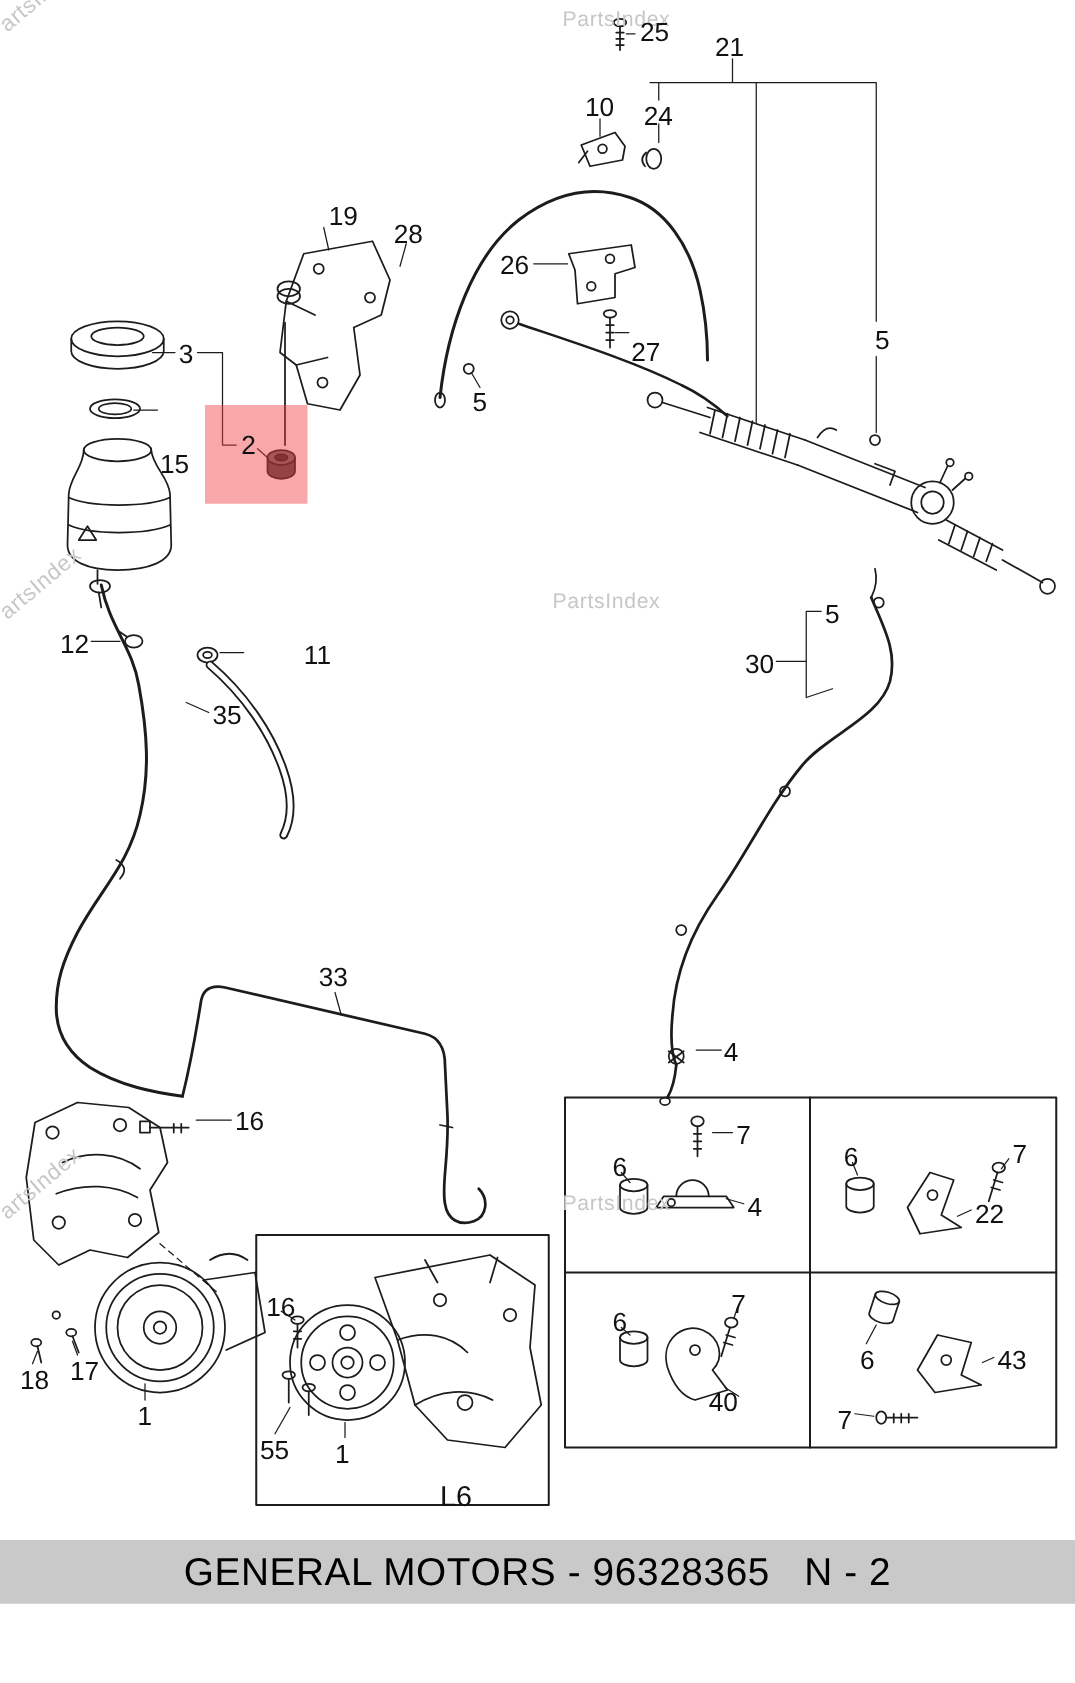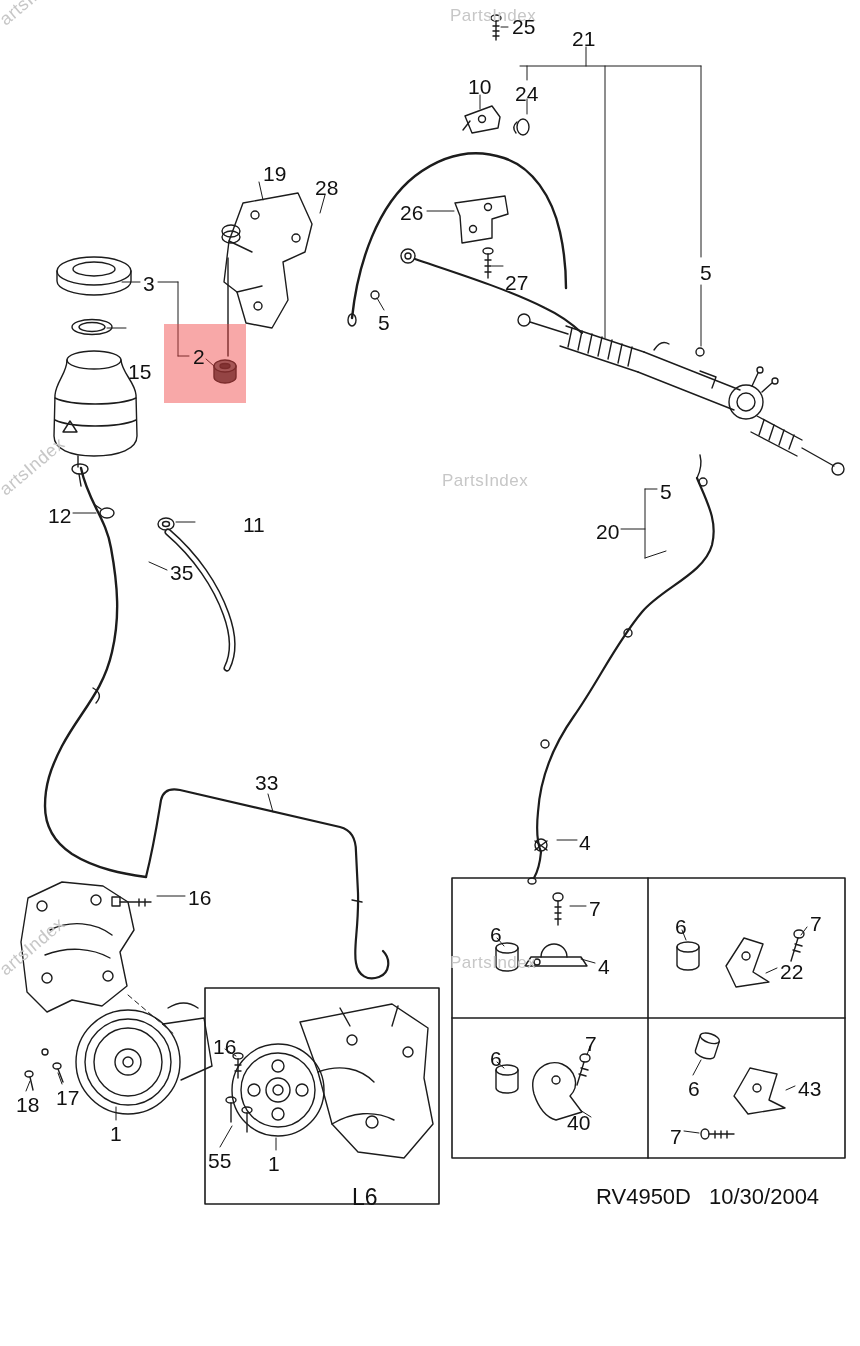--- a/index.html
+++ b/index.html
@@ -253,21 +253,21 @@
   <span class="callout" style="left:505px;top:272px;">27</span>
   <span class="callout" style="left:700px;top:262px;">5</span>
   <span class="callout" style="left:143px;top:273px;">3</span>
   <span class="callout" style="left:128px;top:319px;margin-top:42px;">15</span>
   <span class="callout" style="left:193px;top:346px;">2</span>
   <span class="callout" style="left:378px;top:312px;">5</span>
   <span class="callout" style="left:48px;top:505px;">12</span>
   <span class="callout" style="left:197px;top:514px;margin-left:46px;">11</span>
   <span class="callout" style="left:170px;top:562px;">35</span>
   <span class="callout" style="left:660px;top:481px;">5</span>
-  <span class="callout" style="left:596px;top:521px;">20</span>
+  <span class="callout" style="left:596px;top:521px;">30</span>
   <span class="callout" style="left:255px;top:772px;">33</span>
   <span class="callout" style="left:579px;top:832px;">4</span>
   <span class="callout" style="left:188px;top:887px;">16</span>
   <span class="callout" style="left:16px;top:1094px;">18</span>
   <span class="callout" style="left:56px;top:1087px;">17</span>
   <span class="callout" style="left:110px;top:1123px;">1</span>
   <span class="callout" style="left:213px;top:1036px;">16</span>
   <span class="callout" style="left:208px;top:1150px;">55</span>
   <span class="callout" style="left:268px;top:1153px;">1</span>
   <span class="callout" style="left:589px;top:898px;">7</span>
@@ -278,19 +278,18 @@
   <span class="callout" style="left:780px;top:961px;">22</span>
   <span class="callout" style="left:490px;top:1048px;">6</span>
   <span class="callout" style="left:585px;top:1033px;">7</span>
   <span class="callout" style="left:567px;top:1112px;text-align:center;">40</span>
   <span class="callout" style="left:688px;top:1078px;">6</span>
   <span class="callout" style="left:798px;top:1078px;">43</span>
   <span class="callout" style="left:670px;top:1126px;">7</span>
 
   <span class="inset-label">L6</span>
 
-  <div class="docref">
-    <span>RV4950D</span>
-    <span>10/30/2004</span>
+
+  <div class="footerbar">
+    <span class="txt">GENERAL MOTORS - 96328365   N - 2</span>
   </div>
 
-
 </div>
 
 </body></html>

